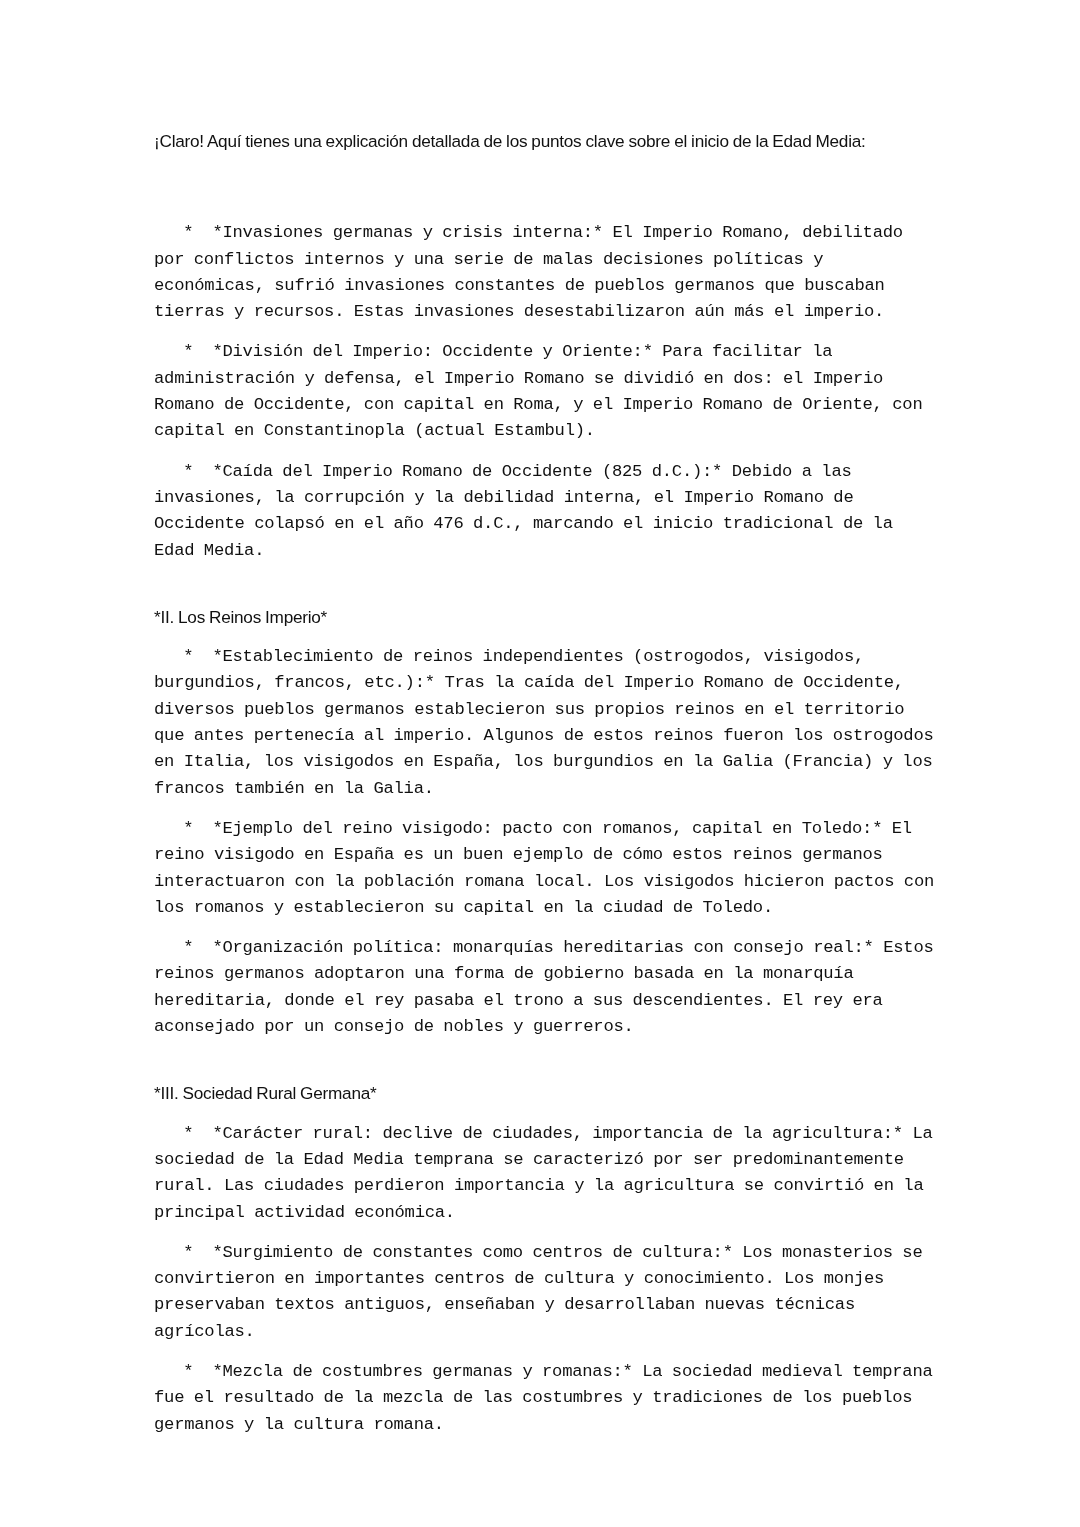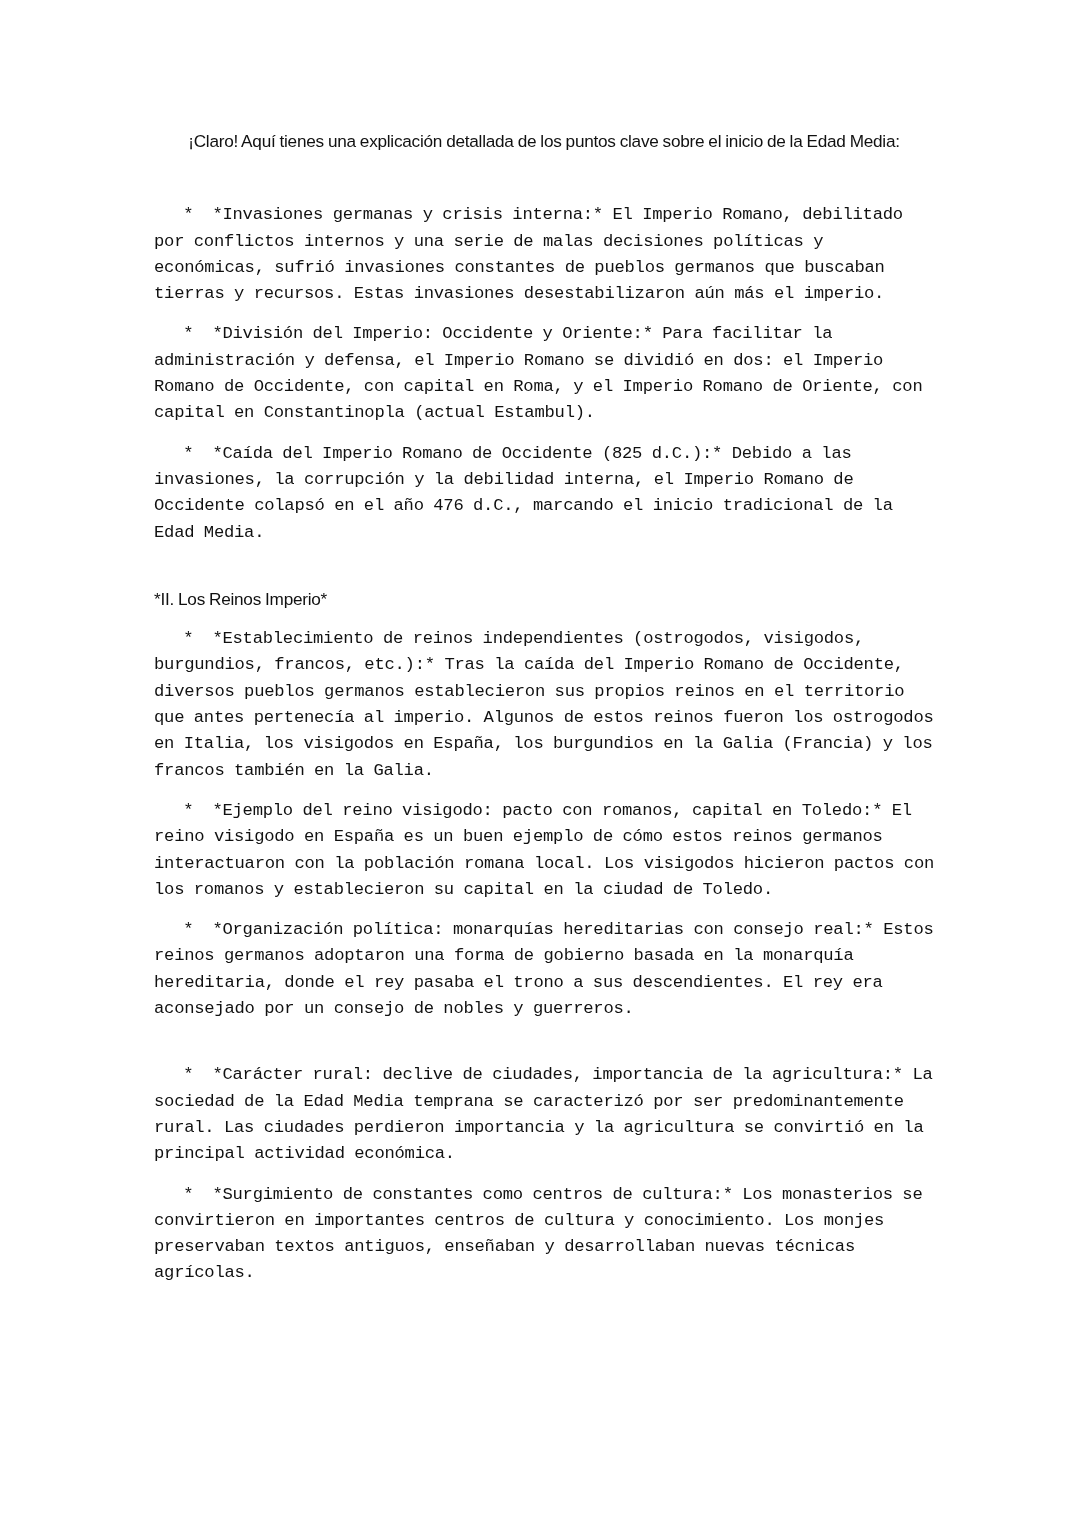--- a/index.html
+++ b/index.html
@@ -22,21 +22,21 @@
       width: 780px;
     }
     .p {
       font-size: 17.2px;
       line-height: 26.3px;
       margin: 0;
       letter-spacing: -0.25px;
       word-spacing: -0.5px;
       white-space: normal;
     }
-    .intro { margin-bottom: 48px; text-align: center; }
+    .intro { margin-bottom: 66px; }
     .heading { margin-bottom: 14px; }
     .bullet { margin-bottom: 14px; font-family: Liberation Mono, monospace; }
     .section { margin-bottom: 0; }
     .section + .section { margin-top: 40px; }
     .lead { white-space: pre; }
   </style>
 </head>
 <body>
 
 <div class="page">
@@ -50,17 +50,19 @@
   </div>
 
   <div class="section">
     <p class="p heading">*II. Los Reinos Imperio*</p>
     <p class="p bullet"><span class="lead">   *  </span><span>*Establecimiento de reinos independientes (ostrogodos, visigodos, burgundios, francos, etc.):*</span><span> Tras la caída del Imperio Romano de Occidente, diversos pueblos germanos establecieron sus propios reinos en el territorio que antes pertenecía al imperio. Algunos de estos reinos fueron los ostrogodos en Italia, los visigodos en España, los burgundios en la Galia (Francia) y los francos también en la Galia.</span></p>
     <p class="p bullet"><span class="lead">   *  </span><span>*Ejemplo del reino visigodo: pacto con romanos, capital en Toledo:*</span><span> El reino visigodo en España es un buen ejemplo de cómo estos reinos germanos interactuaron con la población romana local. Los visigodos hicieron pactos con los romanos y establecieron su capital en la ciudad de Toledo.</span></p>
     <p class="p bullet"><span class="lead">   *  </span><span>*Organización política: monarquías hereditarias con consejo real:*</span><span> Estos reinos germanos adoptaron una forma de gobierno basada en la monarquía hereditaria, donde el rey pasaba el trono a sus descendientes. El rey era aconsejado por un consejo de nobles y guerreros.</span></p>
   </div>
 
   <div class="section">
+    <p class="p heading">*III. Sociedad Rural Germana*</p>
     <p class="p bullet"><span class="lead">   *  </span><span>*Carácter rural: declive de ciudades, importancia de la agricultura:*</span><span> La sociedad de la Edad Media temprana se caracterizó por ser predominantemente rural. Las ciudades perdieron importancia y la agricultura se convirtió en la principal actividad económica.</span></p>
     <p class="p bullet"><span class="lead">   *  </span><span>*Surgimiento de constantes como centros de cultura:*</span><span> Los monasterios se convirtieron en importantes centros de cultura y conocimiento. Los monjes preservaban textos antiguos, enseñaban y desarrollaban nuevas técnicas agrícolas.</span></p>
+    <p class="p bullet"><span class="lead">   *  </span><span>*Mezcla de costumbres germanas y romanas:*</span><span> La sociedad medieval temprana fue el resultado de la mezcla de las costumbres y tradiciones de los pueblos germanos y la cultura romana.</span></p>
   </div>
 
 </div>
 
 </body></html>

